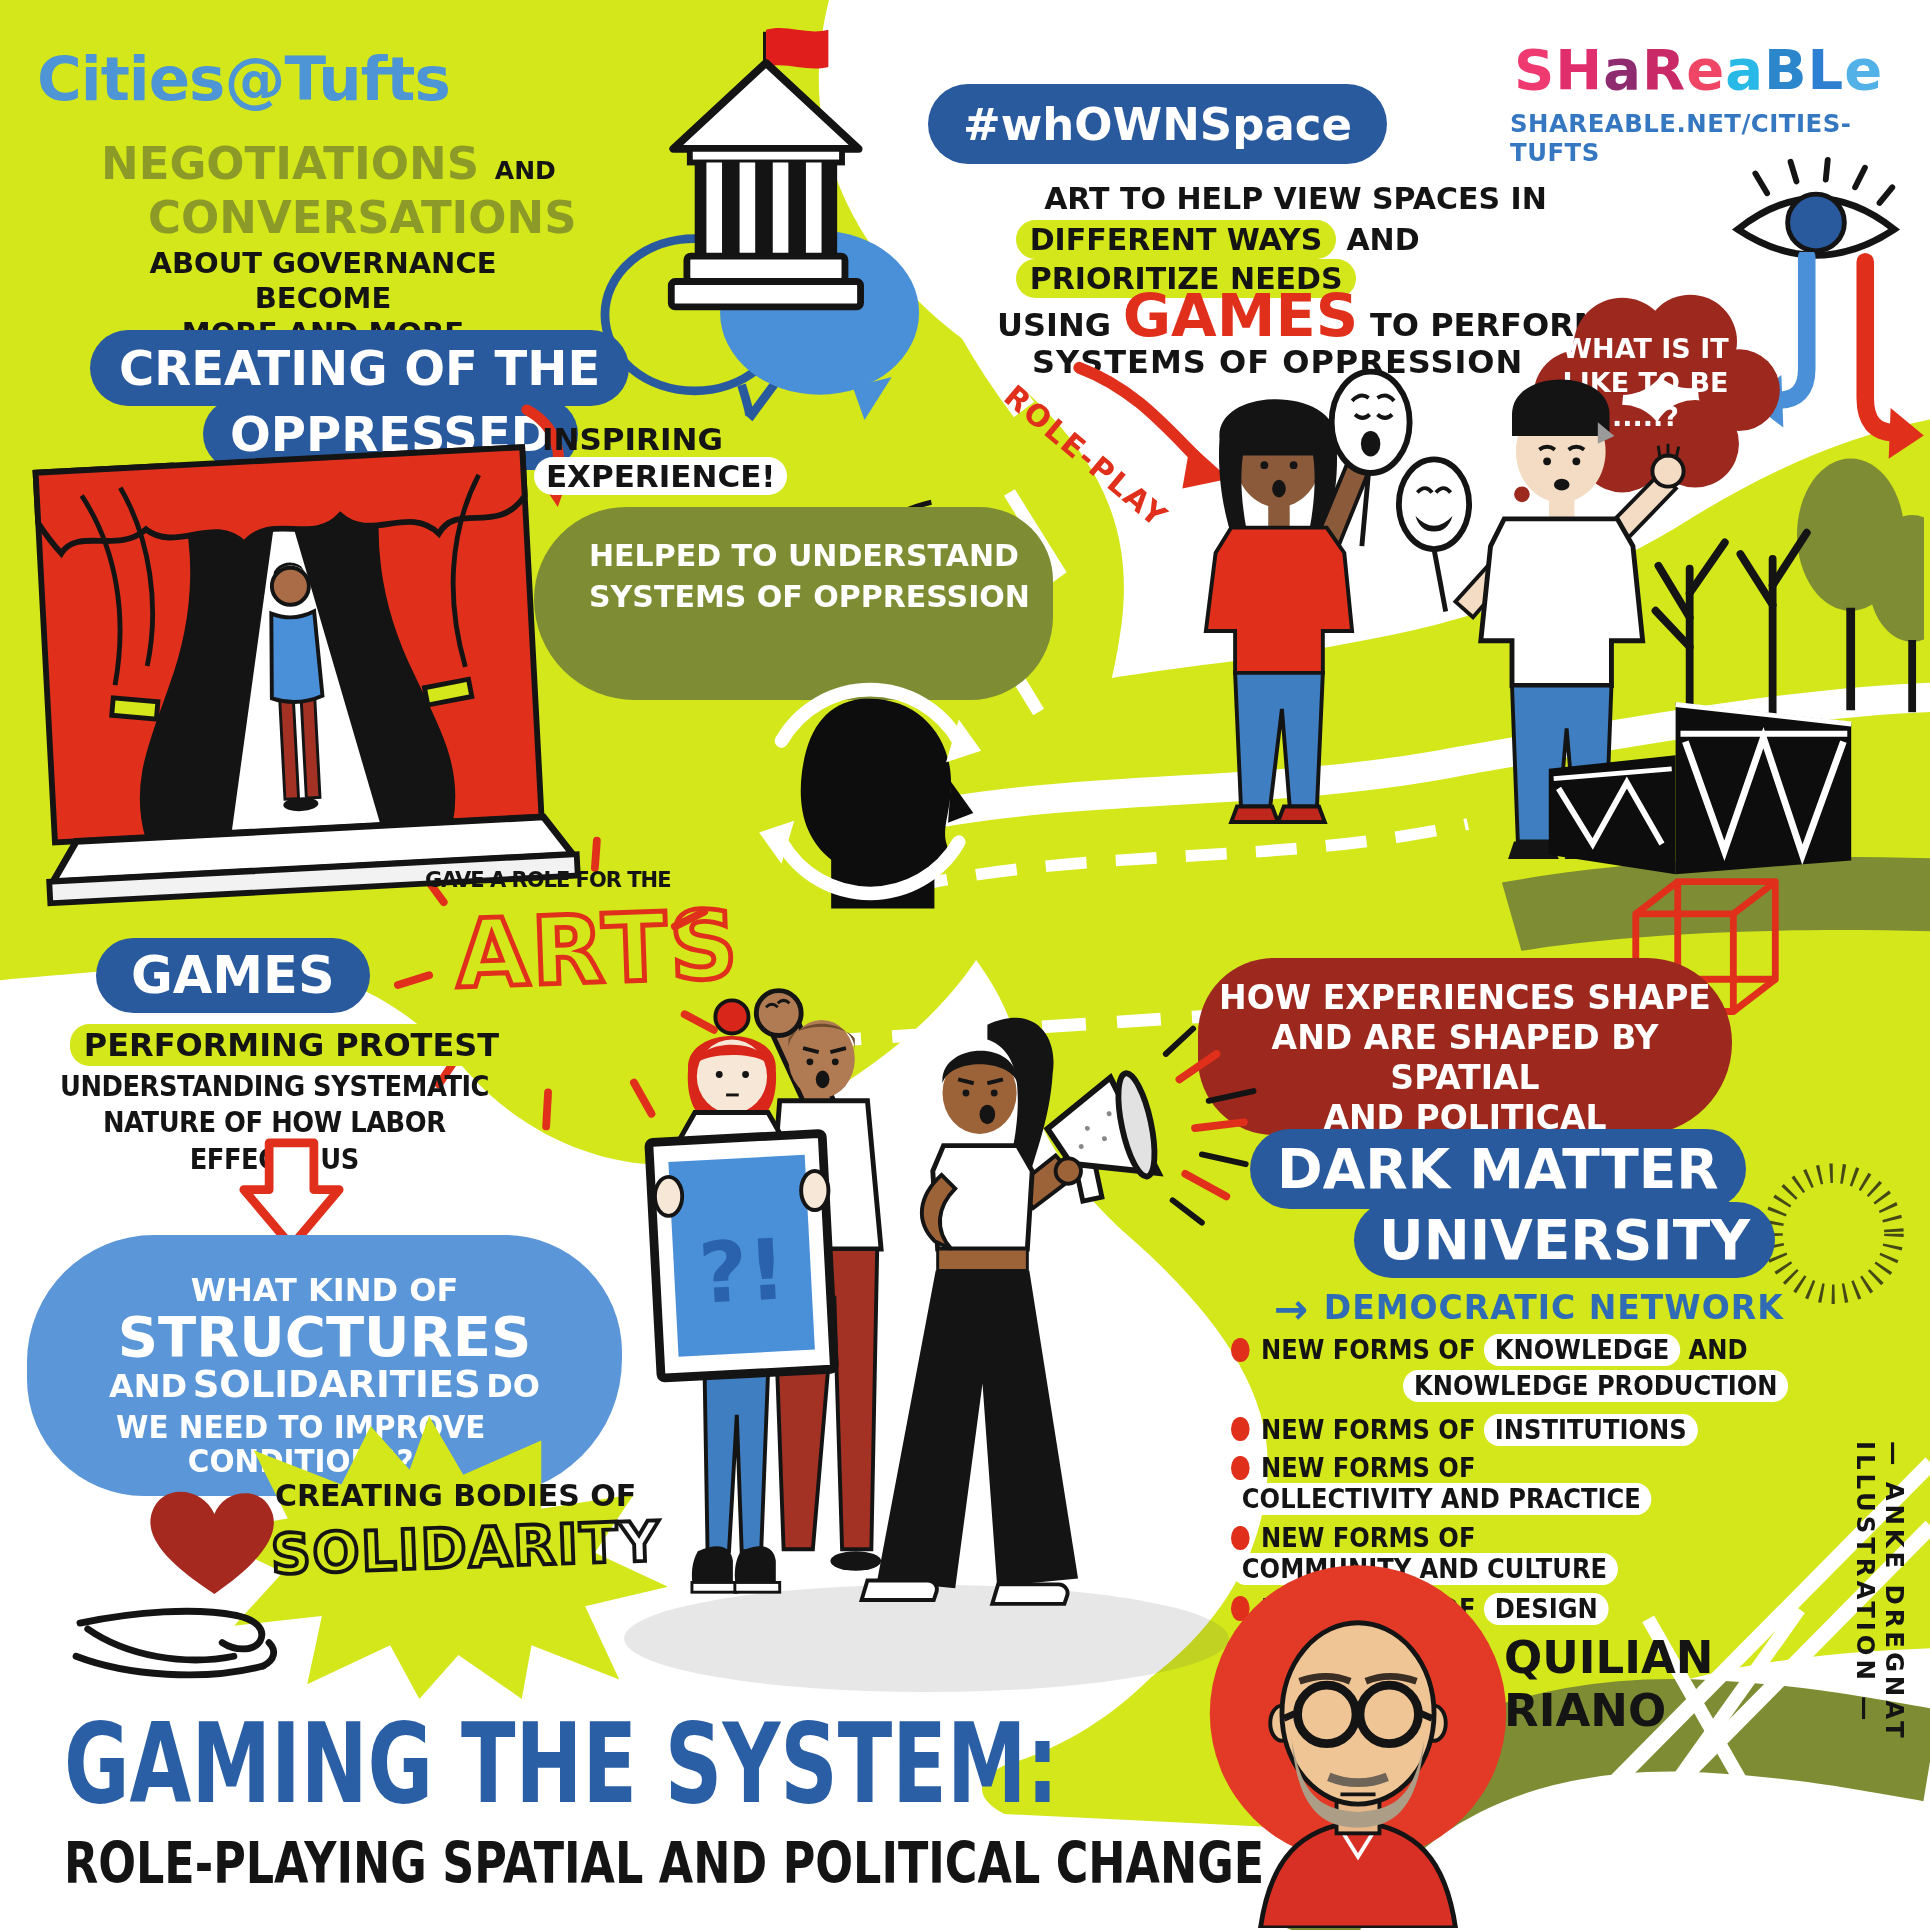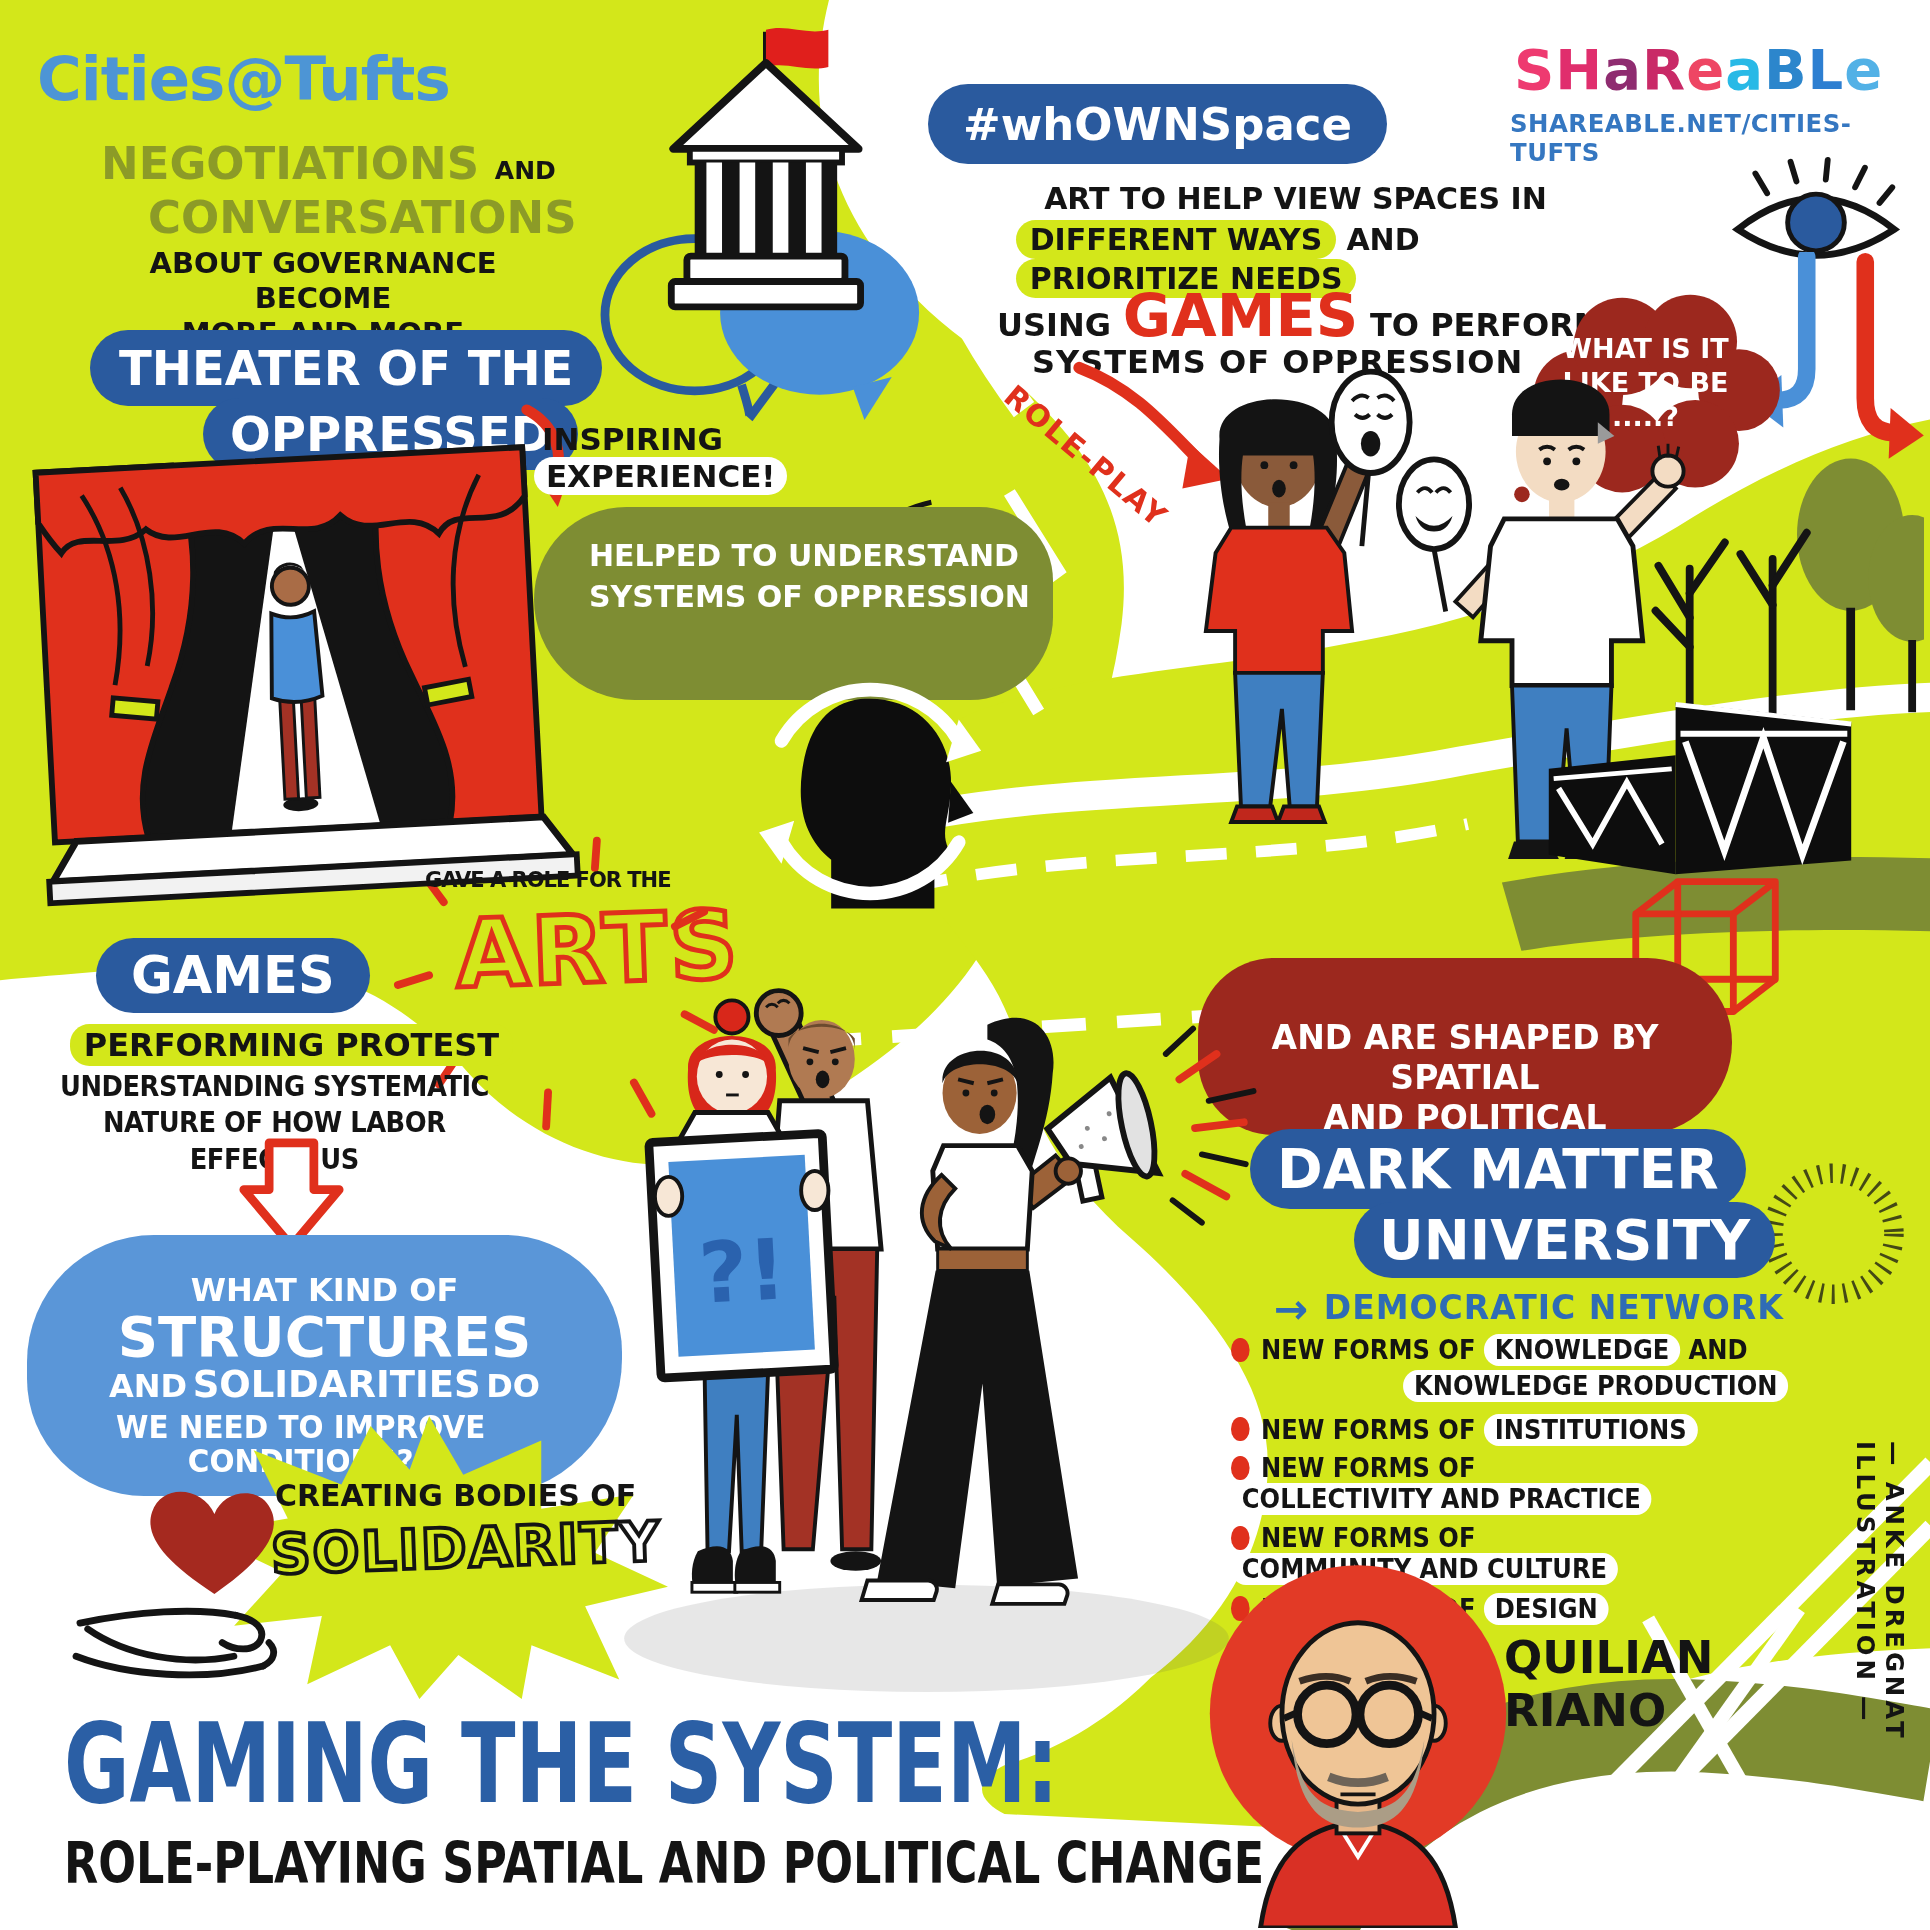--- a/index.html
+++ b/index.html
@@ -94,21 +94,21 @@
   <rect x="95" y="130" width="156" height="14" fill="#fff" stroke="#141414" stroke-width="6"></rect>
   <rect x="100" y="144" width="146" height="96" fill="#141414"></rect>
   <rect x="112" y="144" width="16" height="96" fill="#fff"></rect>
   <rect x="146" y="144" width="16" height="96" fill="#fff"></rect>
   <rect x="180" y="144" width="16" height="96" fill="#fff"></rect>
   <rect x="214" y="144" width="16" height="96" fill="#fff"></rect>
   <rect x="92" y="240" width="162" height="26" fill="#fff" stroke="#141414" stroke-width="7" rx="4"></rect>
   <rect x="76" y="266" width="194" height="26" fill="#fff" stroke="#141414" stroke-width="7" rx="4"></rect>
 </svg>
 
-<div class="abs z1 blue-badge" style="left:90px;top:330px;padding:9.8px 29px;font-size:48px;">THEATER OF THE</div>
+<div class="abs z1 blue-badge" style="left:90px;top:330px;padding:9.8px 29px;font-size:48px;">CREATING OF THE</div>
 <div class="abs z1 blue-badge" style="left:203px;top:398px;padding:7.8px 27px;font-size:48px;">OPPRESSED</div>
 
 <svg class="abs z1" style="left:509px;top:402px;" width="83" height="107" viewBox="0 0 85 110">
   <path d="M18,8 C48,24 56,52 48,82" stroke="#e0301c" stroke-width="11" fill="none" stroke-linecap="round"></path>
   <polygon points="26,72 50,108 64,68" fill="#e0301c"></polygon>
 </svg>
 
 <div class="abs z1" style="left:542px;top:421px;font-size:31px;">
   <span>INSPIRING</span><br>
   <span class="wpill" style="margin-left:-7.8px;">EXPERIENCE!</span>
@@ -341,21 +341,21 @@
     <rect x="58" y="12" width="100" height="100"></rect>
     <line x1="15" y1="45" x2="58" y2="12"></line>
       <line x1="115" y1="45" x2="158" y2="12"></line>
     <line x1="115" y1="145" x2="158" y2="112"></line>
     <line x1="15" y1="145" x2="58" y2="112" stroke-dasharray="10 8"></line>
   </g>
 </svg>
 
 <div class="abs z1" style="left:1198px;top:958px;width:534px;height:177px;background:#9c281e;border-radius:88px 98px 107px 88px;color:#fff;">
   <div class="ctr" style="padding-top:19.5px;font-size:33px;line-height:1.22;">
-    <br>
+    <span>HOW EXPERIENCES SHAPE</span><br>
     <span>AND ARE SHAPED  BY SPATIAL</span><br>
     <span>AND POLITICAL STRUCTURES ?</span>
   </div>
 </div>
 
 <div class="abs z1 blue-badge" style="left:1250px;top:1129px;padding:7.8px 27px;font-size:55px;">DARK MATTER</div>
 <div class="abs z1 blue-badge" style="left:1354px;top:1202px;padding:5.9px 25px;font-size:55px;">UNIVERSITY</div>
 
 <div class="abs z1" style="left:1274px;top:1285px;color:#2f6cb5;">
   <span style="font-size:41px;vertical-align:-3.9px;margin-right:9.8px;">→</span>

